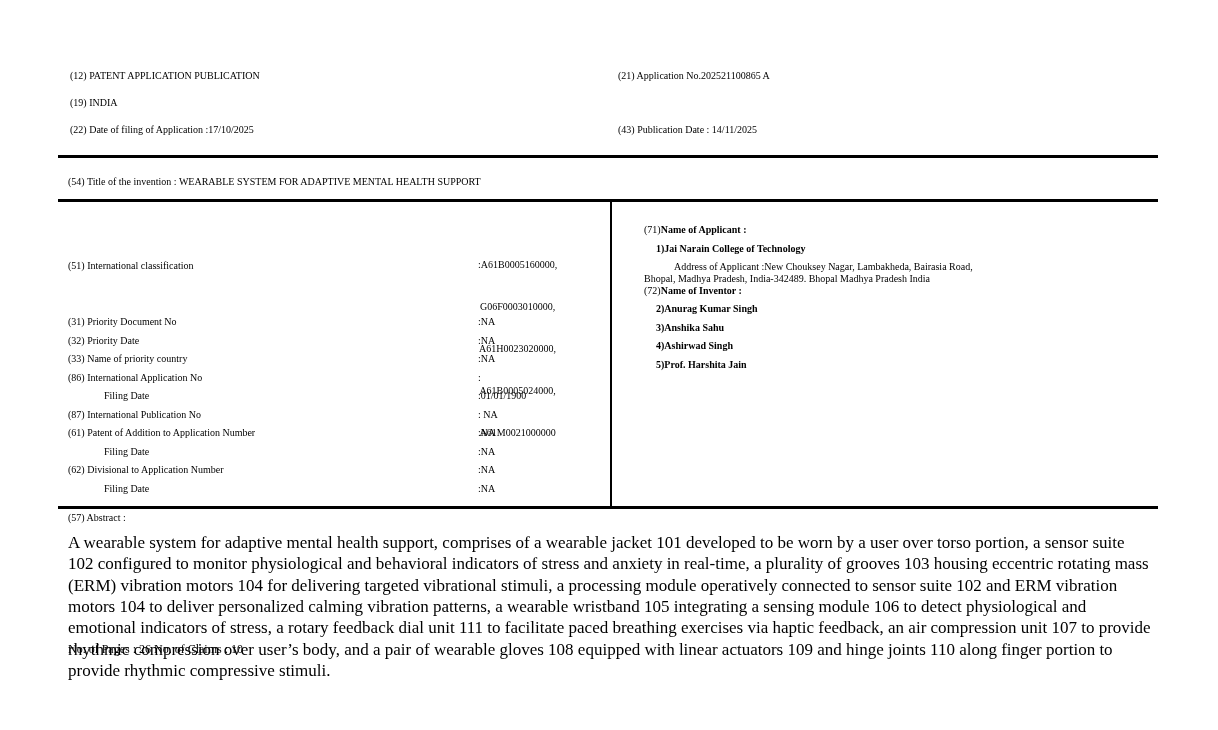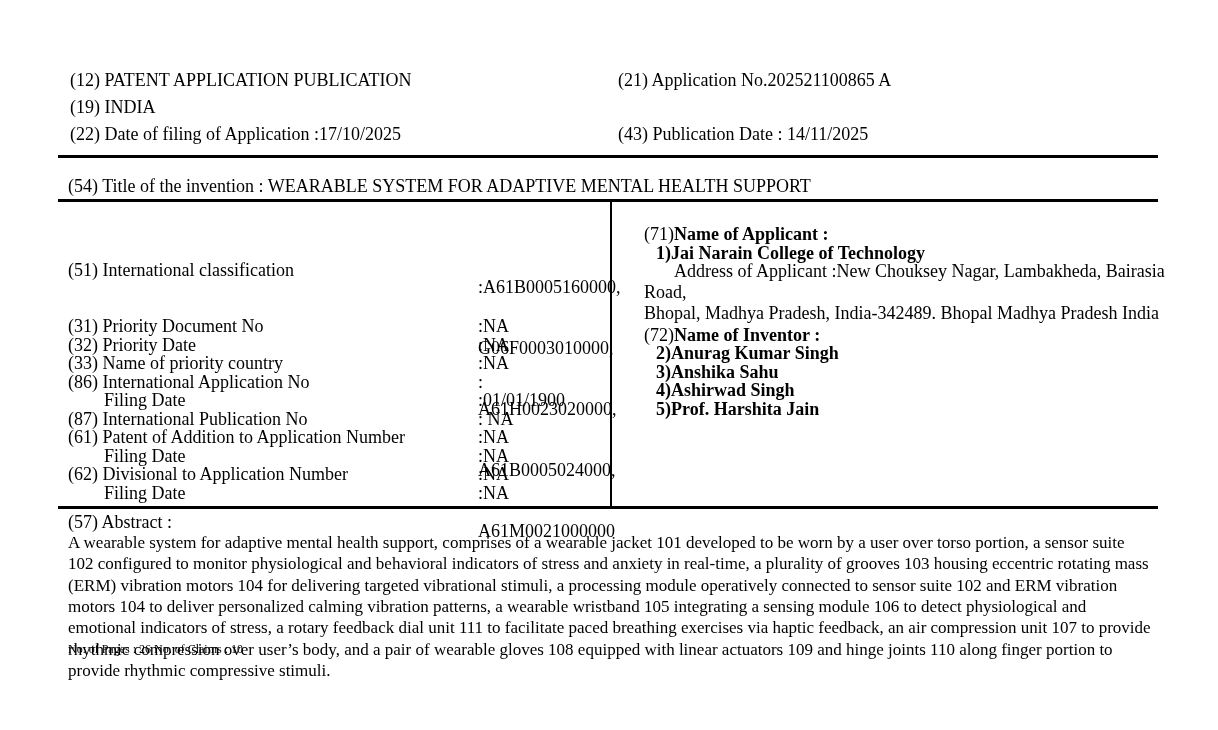--- a/index.html
+++ b/index.html
@@ -19,21 +19,21 @@
 
   .page {
     position: absolute;
     left: 0; top: 0;
     width: 1218px;
     height: 730px;
   }
 
   
   .t {
-    font-size: 18px;
+    font-size: 10px;
     line-height: 1.18;
     white-space: pre;
   }
   .bold { font-weight: bold; }
 
   
   .hdr {
     position: absolute;
     left: 70px;
     top: 70px;
@@ -95,20 +95,21 @@
   .fvalue {
     position: absolute;
     left: 410px;
     top: 0;
   }
 
   
   .classblock {
     position: relative;
     height: 92px;
+    text-align: center;
   }
   .classblock .flabel { top: 36px; }
   .classblock .classvals {
     position: absolute;
     left: 410px;
     top: 11px;
   }
   .classvals div { height: 18.5px; }
 
   .bib-right {

